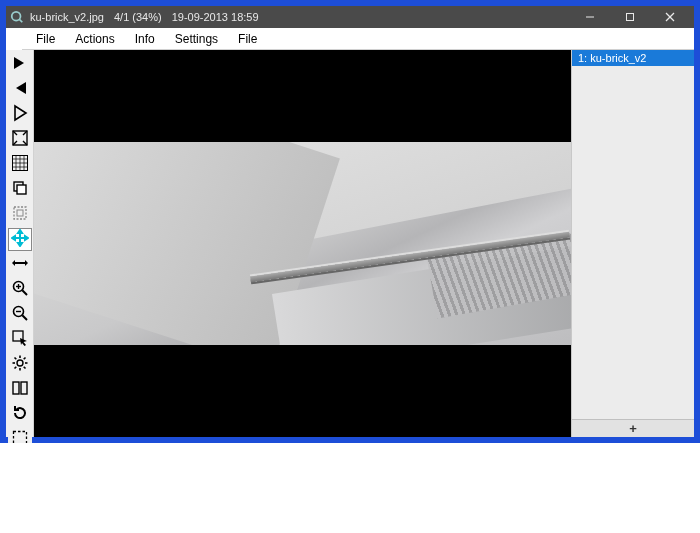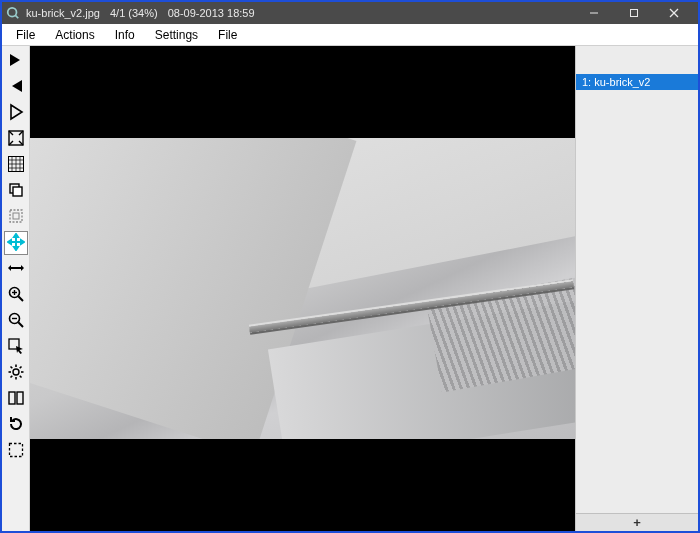--- a/index.html
+++ b/index.html
@@ -1,26 +1,26 @@
 <!DOCTYPE html>
 <html><head>
 <meta charset="utf-8">
 <style>
   * { box-sizing: border-box; margin: 0; padding: 0; }
   body { font-family: "Segoe UI", Tahoma, sans-serif; font-size: 12px; background: #fff; overflow: hidden; }
-  .window { width: 700px; height: 533px; display: flex; flex-direction: column; border: 2px solid #1d4ed8; background: #fff; }
+  .window { width: 700px; height: 443px; display: flex; flex-direction: column; border: 6px solid #1d4ed8; background: #fff; }
   
   .titlebar { height: 22px; background: #4a4a4a; color: #e8e8e8; display: flex; align-items: center; padding: 0 4px; font-size: 11px; }
   .titlebar .app-icon { width: 14px; height: 14px; margin-right: 6px; display:flex; align-items:center; justify-content:center;}
   .titlebar .segment { margin-right: 10px; white-space: nowrap; }
   .titlebar .spacer { flex: 1; }
   .win-controls { display: flex; }
   .win-btn { width: 40px; height: 22px; display: flex; align-items: center; justify-content: center; color: #e8e8e8; }
   
-  .menubar { height: 22px; background: #fff; border-bottom: 1px solid #d0d0d0; display: flex; align-items: center; padding: 0 4px; font-size: 12px; }
+  .menubar { height: 22px; background: #fff; border-bottom: 1px solid #d0d0d0; display: flex; align-items: center; padding: 0 4px; font-size: 12px; margin-left: 16px; }
   .menubar .menu-item { padding: 2px 10px; cursor: default; }
   
   .body-area { flex: 1; display: flex; min-height: 0; }
   
   .toolbar { width: 28px; background: #f0f0f0; border-right: 1px solid #d2d2d2; display: flex; flex-direction: column; align-items: center; padding: 2px 0; }
   .tool-btn { width: 24px; height: 24px; margin: 1px 0; background: #f0f0f0; border: 1px solid transparent; display:flex; align-items:center; justify-content:center; }
   .tool-btn.active { background: #fff; border: 1px solid #888; }
   .tool-btn svg { width: 18px; height: 18px; }
   
   .canvas-wrap { flex: 1; background: #000; position: relative; overflow: hidden; border-right: 1px solid #c8c8c8; }
@@ -31,38 +31,38 @@
   .photo-inner .p1 { position:absolute; width:140%; height:65%; left:-30%; top:-12%; background: linear-gradient(170deg,#e7e7e7,#d2d2d2); transform: rotate(-11deg); }
   .photo-inner .p2 { position:absolute; width:58%; height:110%; left:-6%; top:-18%; background: linear-gradient(100deg,#dedede,#bdbdbd); transform: rotate(18deg); }
   .photo-inner .p3 { position:absolute; width:70%; height:40%; left:45%; top:60%; background: linear-gradient(95deg,#d9d9da,#9d9ea0); transform: rotate(-9deg); }
   .photo-inner .beam { position:absolute; width:60%; height:6px; left:40%; top:55%; background: linear-gradient(#aaa,#777); transform: rotate(-8deg); box-shadow: 0 -2px 0 #ddd, 0 2px 0 #666; }
   .photo-inner .grille { position:absolute; width:30%; height:30%; right:-4%; top:50%; transform: rotate(-10deg);
     background: repeating-linear-gradient(80deg, #c0c0c2 0 4px, #9a9a9c 4px 7px); opacity:0.85; }
   
   .side-panel { width: 122px; background: #ececec; display: flex; flex-direction: column; }
   .file-list { flex: 1; overflow: auto; }
   .file-item { font-size: 11px; padding: 2px 6px; white-space: nowrap; overflow: hidden; text-overflow: ellipsis; }
-  .file-item.selected { background: #1a7ad9; color: #fff; margin-top: 28px; }
+  .file-item.selected { background: #1a7ad9; color: #fff; }
   .add-bar { height: 18px; border-top: 1px solid #c0c0c0; background: #e2e2e2; display:flex; align-items:center; justify-content:center; font-size: 13px; font-weight:bold; color:#333; }
 </style>
 </head>
 <body>
 
 <div class="window">
 
   <div class="titlebar">
     <span class="app-icon">
       <svg viewBox="0 0 16 16">
           <circle cx="7" cy="7" r="5" fill="none" stroke="#9cc" stroke-width="2"></circle>
           <line x1="10.5" y1="10.5" x2="14" y2="14" stroke="#9cc" stroke-width="2"></line>
         </svg>
     </span>
     <span class="segment">ku-brick_v2.jpg</span>
     <span class="segment">4/1 (34%)</span>
-    <span class="segment">08-09-2013 18:59</span>
+    <span class="segment">19-09-2013 18:59</span>
     <span class="spacer"></span>
     <div class="win-controls">
       <div class="win-btn">
         <svg width="10" height="10" viewBox="0 0 10 10">
             <line x1="1" y1="5" x2="9" y2="5" stroke="#e8e8e8" stroke-width="1"></line>
           </svg>
       </div>
       <div class="win-btn">
         <svg width="10" height="10" viewBox="0 0 10 10">
             <rect x="1.5" y="1.5" width="7" height="7" fill="none" stroke="#e8e8e8" stroke-width="1"></rect>

